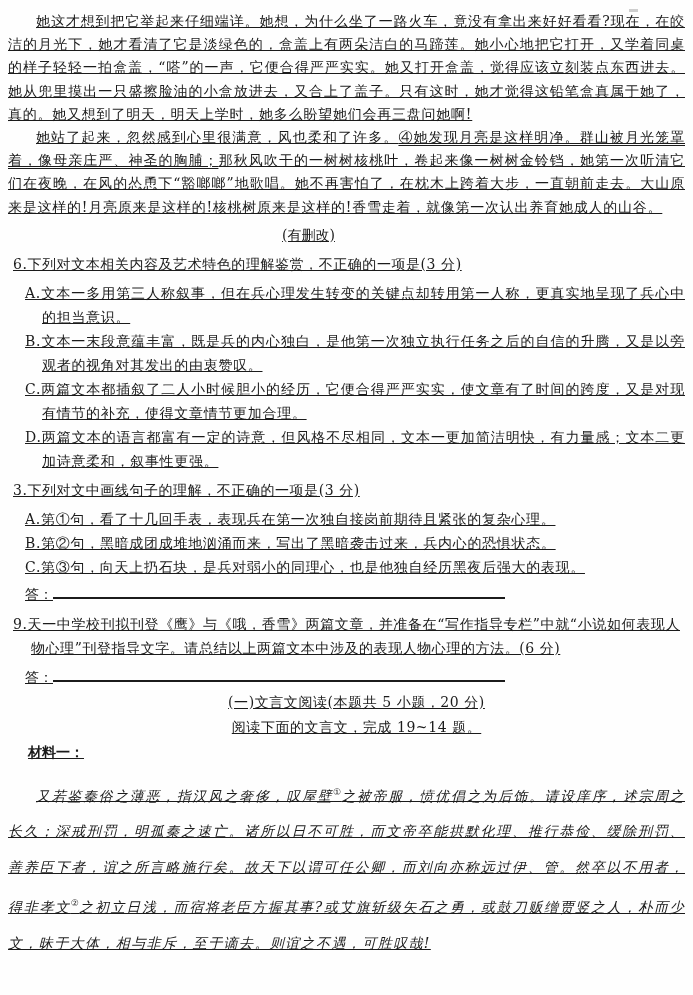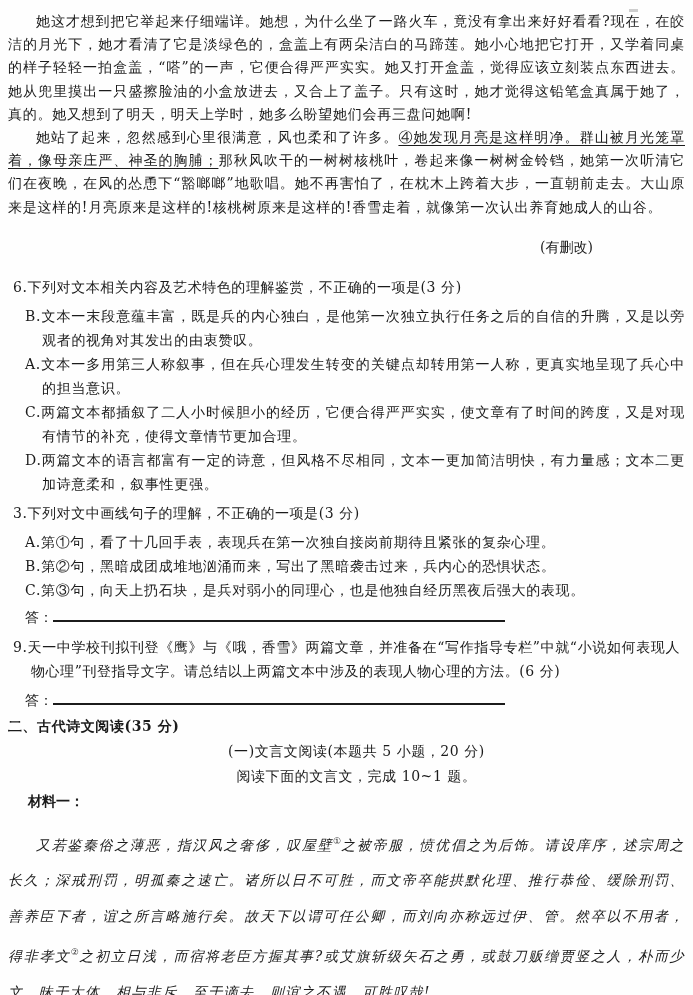--- a/index.html
+++ b/index.html
@@ -6,33 +6,34 @@
   .page {
     position:relative;
     width:693px; height:995px;
     box-sizing:border-box;
     padding:10px 8px 4px 8px;
     background:#fefefe;
     overflow:hidden;
     font-family:"DejaVu Serif","Liberation Serif",serif;
     font-size:14px;
     color:#1b1b1b;
+    text-decoration:underline;
     -webkit-font-smoothing:antialiased;
   }
   .para {
     margin:0;
     text-indent:2em;
     text-align:justify;
     line-height:23.2px;
     letter-spacing:0.055em;
   }
   .ul { text-decoration:underline; text-underline-offset:3px; text-decoration-thickness:1px; }
   .note {
-    margin:16px;
-    text-align:right;
+    margin:4px;
+    text-align:center;
     padding-right:76px;
     line-height:24px;
   }
   .stem {
     margin:5px;
     padding-left:18px; text-indent:-18px;
     text-align:justify;
     line-height:24px;
     letter-spacing:0.04em;
   }
@@ -97,41 +98,40 @@
   <div class="artifact"></div>
 
   <p class="para">她这才想到把它举起来仔细端详。她想，为什么坐了一路火车，竟没有拿出来好好看看?现在，在皎洁的月光下，她才看清了它是淡绿色的，盒盖上有两朵洁白的马蹄莲。她小心地把它打开，又学着同桌的样子轻轻一拍盒盖，“嗒”的一声，它便合得严严实实。她又打开盒盖，觉得应该立刻装点东西进去。她从兜里摸出一只盛擦脸油的小盒放进去，又合上了盖子。只有这时，她才觉得这铅笔盒真属于她了，真的。她又想到了明天，明天上学时，她多么盼望她们会再三盘问她啊!</p>
 
   <p class="para"><span>她站了起来，忽然感到心里很满意，风也柔和了许多。</span><span class="ul">④她发现月亮是这样明净。群山被月光笼罩着，像母亲庄严、神圣的胸脯；</span><span>那秋风吹干的一树树核桃叶，卷起来像一树树金铃铛，她第一次听清它们在夜晚，在风的怂恿下“豁啷啷”地歌唱。她不再害怕了，在枕木上跨着大步，一直朝前走去。大山原来是这样的!月亮原来是这样的!核桃树原来是这样的!香雪走着，就像第一次认出养育她成人的山谷。</span></p>
 
   <p class="note">(有删改)</p>
 
   <div class="qblock">
     <p class="stem">6.下列对文本相关内容及艺术特色的理解鉴赏，不正确的一项是(3 分)</p>
+    <p class="option">A.文本一多用第三人称叙事，但在兵心理发生转变的关键点却转用第一人称，更真实地呈现了兵心中的担当意识。</p>
     <p class="option">B.文本一末段意蕴丰富，既是兵的内心独白，是他第一次独立执行任务之后的自信的升腾，又是以旁观者的视角对其发出的由衷赞叹。</p>
-    <p class="option">A.文本一多用第三人称叙事，但在兵心理发生转变的关键点却转用第一人称，更真实地呈现了兵心中的担当意识。</p>
     <p class="option">C.两篇文本都插叙了二人小时候胆小的经历，它便合得严严实实，使文章有了时间的跨度，又是对现有情节的补充，使得文章情节更加合理。</p>
     <p class="option">D.两篇文本的语言都富有一定的诗意，但风格不尽相同，文本一更加简洁明快，有力量感；文本二更加诗意柔和，叙事性更强。</p>
   </div>
 
   <div class="qblock">
     <p class="stem">3.下列对文中画线句子的理解，不正确的一项是(3 分)</p>
     <p class="option">A.第①句，看了十几回手表，表现兵在第一次独自接岗前期待且紧张的复杂心理。</p>
     <p class="option">B.第②句，黑暗成团成堆地汹涌而来，写出了黑暗袭击过来，兵内心的恐惧状态。</p>
     <p class="option">C.第③句，向天上扔石块，是兵对弱小的同理心，也是他独自经历黑夜后强大的表现。</p>
   </div>
 
   <div class="qblock">
     <p class="answer-row"><span>答：</span><span class="ans-blank"></span></p>
   </div>
 
   <div class="qblock">
     <p class="stem">9.天一中学校刊拟刊登《鹰》与《哦，香雪》两篇文章，并准备在“写作指导专栏”中就“小说如何表现人物心理”刊登指导文字。请总结以上两篇文本中涉及的表现人物心理的方法。(6 分)</p>
     <p class="answer-row"><span>答：</span><span class="ans-blank"></span></p>
   </div>
 
-  <p class="heading2">二、古代诗文阅读(35 分)</p>
   <p class="subline">(一)文言文阅读(本题共 5 小题，20 分)</p>
-  <p class="subline">阅读下面的文言文，完成 10~1 题。</p>
+  <p class="subline">阅读下面的文言文，完成 19~14 题。</p>
   <p class="material-label">材料一：</p>
 
   <p class="classical"><span>又若鉴秦俗之薄恶，指汉风之奢侈，叹屋壁</span><sup>①</sup><span>之被帝服，愤优倡之为后饰。请设庠序，述宗周之长久；深戒刑罚，明孤秦之速亡。诸所以日不可胜，而文帝卒能拱默化理、推行恭俭、缓除刑罚、善养臣下者，谊之所言略施行矣。故天下以谓可任公卿，而刘向亦称远过伊、管。然卒以不用者，得非孝文</span><sup>②</sup><span>之初立日浅，而宿将老臣方握其事?或艾旗斩级矢石之勇，或鼓刀贩缯贾竖之人，朴而少文，昧于大体，相与非斥，至于谪去。则谊之不遇，可胜叹哉!</span></p>
 </div>
 
 </body></html>

